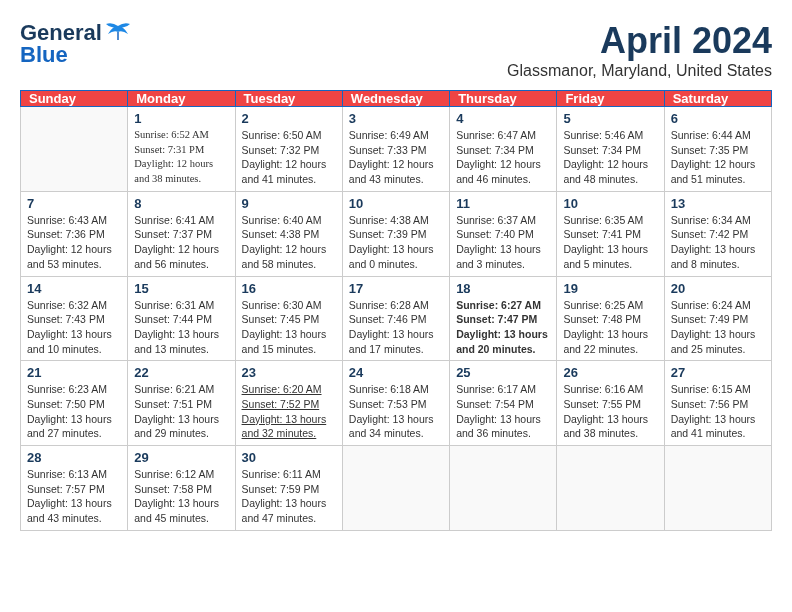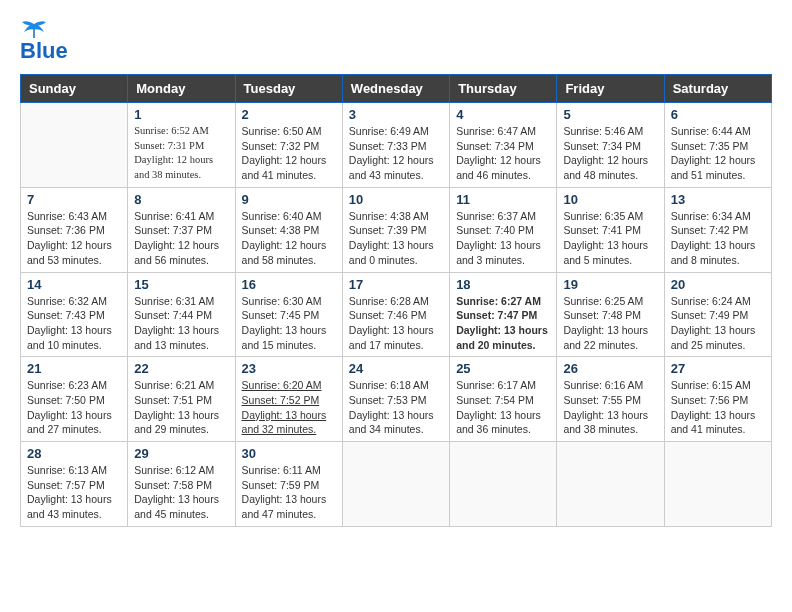--- a/index.html
+++ b/index.html
@@ -37,24 +37,24 @@
     .location {
       font-size: 16px;
       color: #333;
     }
     .calendar {
       width: 100%;
       border-collapse: collapse;
       border: 1px solid #ccc;
     }
     .calendar th {
-      background-color: #404040;
+      background-color: #ef4444;
       color: white;
       text-align: left;
-      padding: 6px 8px;
+      padding: 0 8px;
       font-size: 13px;
       border: 1px solid #1565c0;
     }
     .calendar td {
       border: 1px solid #ccc;
       vertical-align: top;
       padding: 4px 6px;
       width: 107px;
       min-height: 80px;
     }
@@ -72,26 +72,31 @@
     .empty-cell {
       background: #f9f9f9;
     }
   </style>
 </head>
 <body>
 
 <div class="header">
   <div class="logo">
     <div class="logo-line1">
+      <span style="font-size:22px; font-weight:bold; color:#1a3a5c;">General</span>
       <svg width="28" height="22" viewBox="0 0 28 22">
         <path d="M14 4 Q20 0 26 2 Q22 6 18 5 Q22 8 24 12 Q18 8 14 10 Q10 8 4 12 Q6 8 10 5 Q6 6 2 2 Q8 0 14 4Z" fill="#1e88e5"></path>
         <path d="M14 10 Q14 14 14 18" stroke="#1565c0" stroke-width="1.5" fill="none"></path>
       </svg>
     </div>
     <span style="font-size:22px; font-weight:bold; color:#1565c0; margin-top:-4px;">Blue</span>
+  </div>
+  <div class="title-block">
+    <div class="month-title">April 2024</div>
+    <div class="location">Glassmanor, Maryland, United States</div>
   </div>
 </div>
 
 <table class="calendar">
   <thead>
     <tr>
       <th>Sunday</th>
       <th>Monday</th>
       <th>Tuesday</th>
       <th>Wednesday</th>

